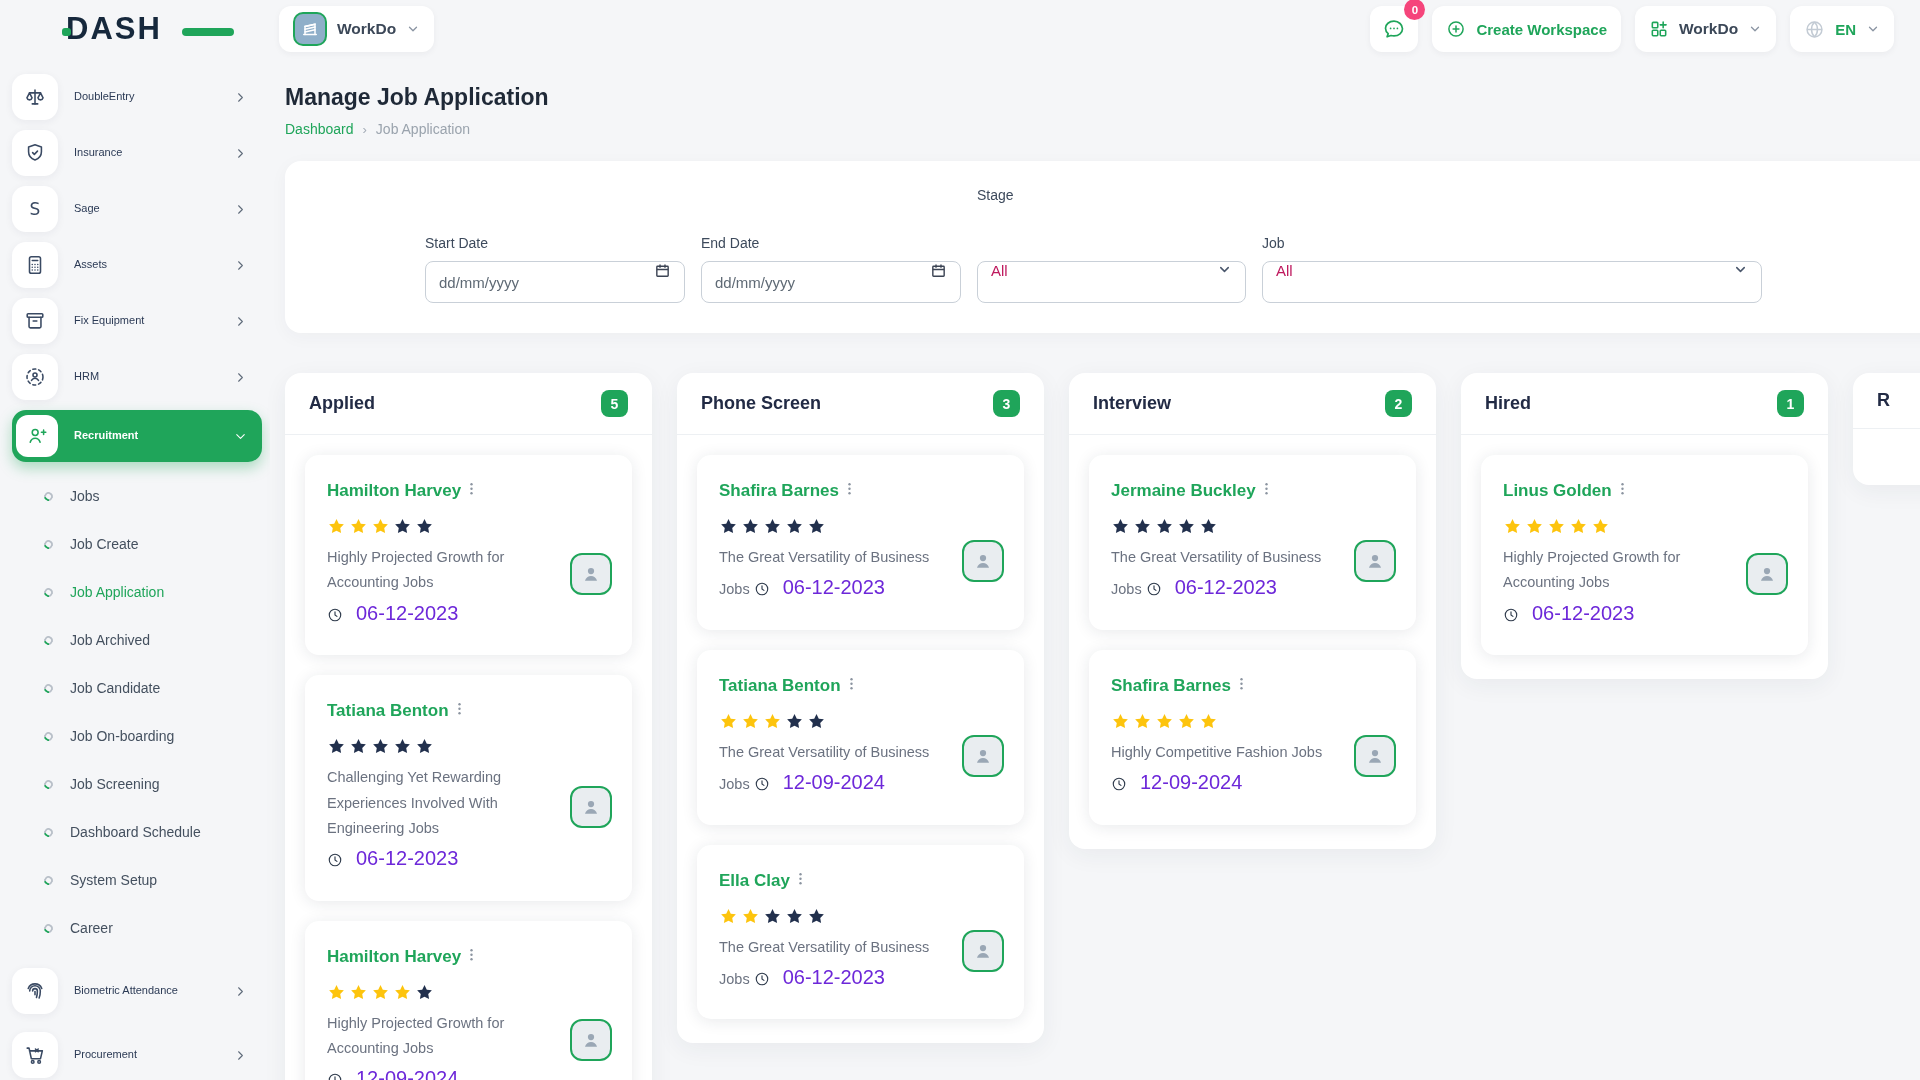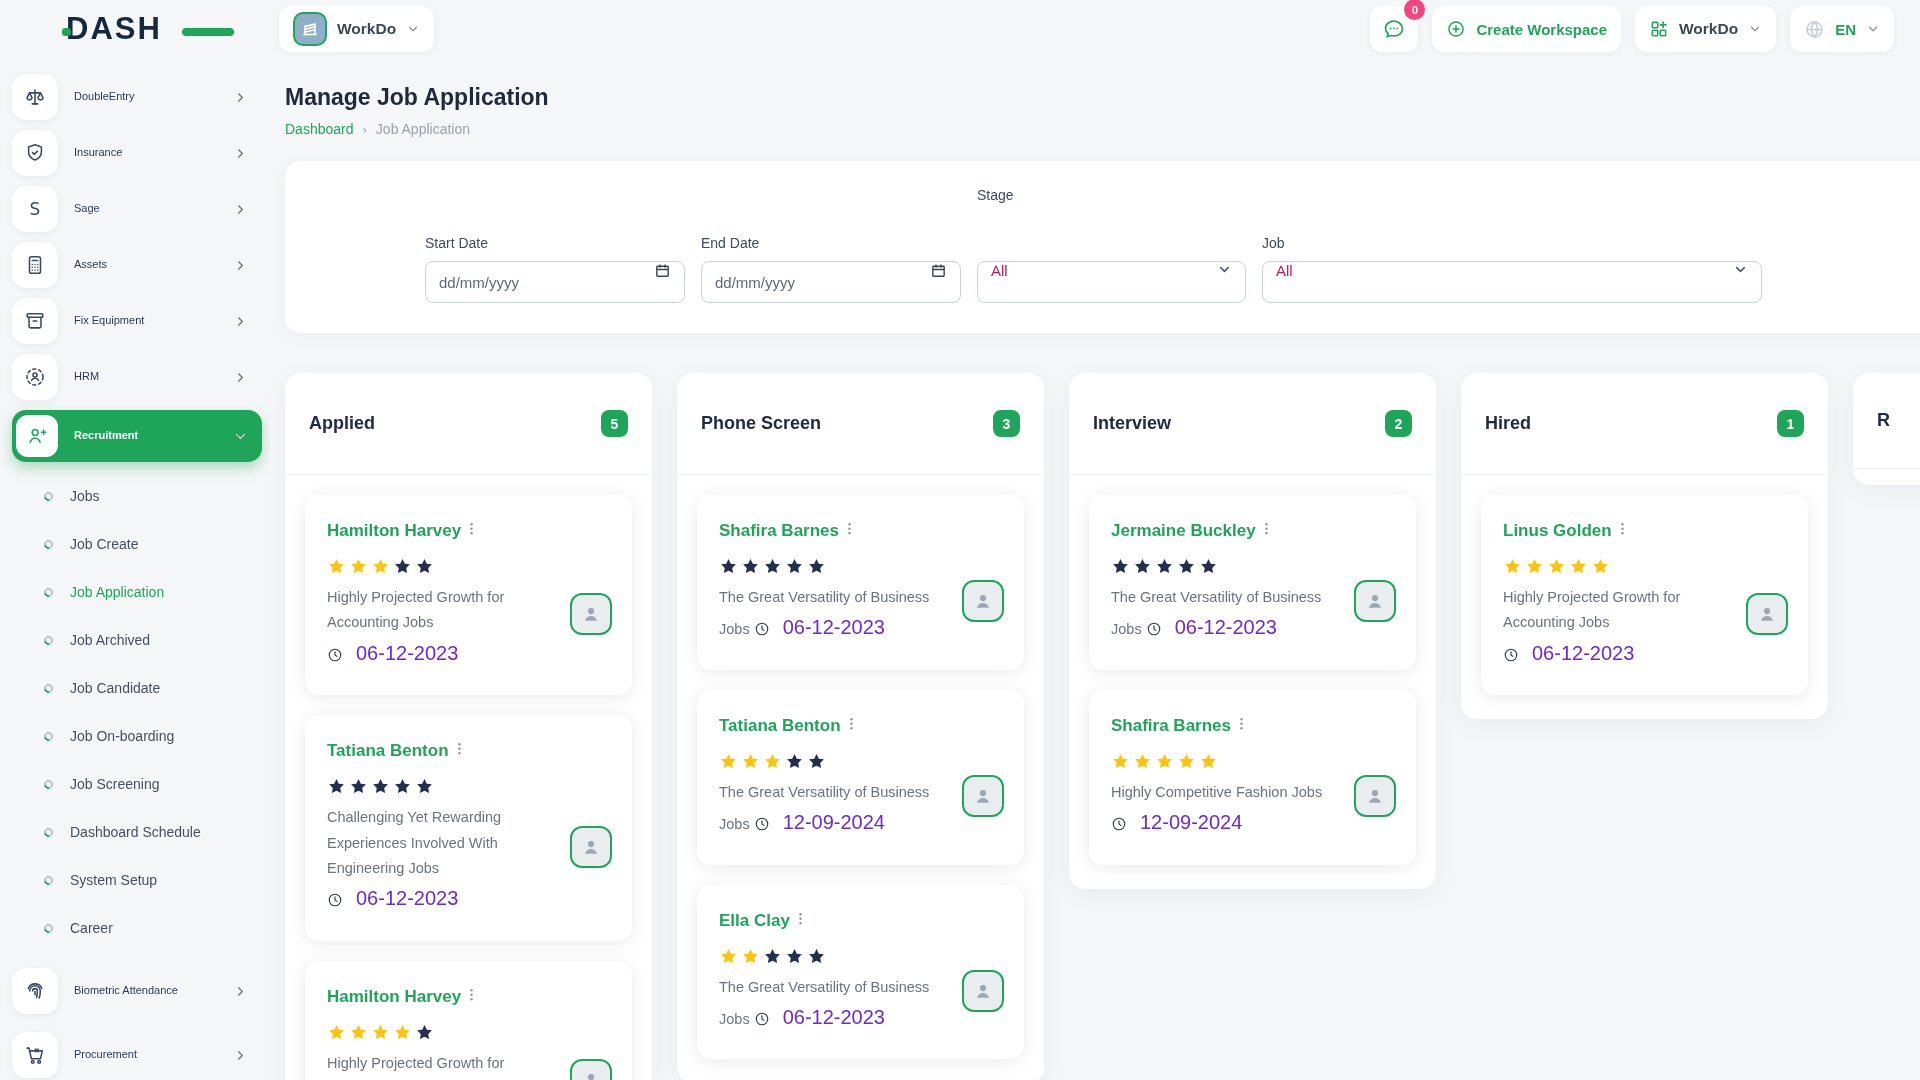--- a/index.html
+++ b/index.html
@@ -73,21 +73,21 @@
   .control input { border:none; outline:none; flex:1; font-size:15px; color:#495057; font-family:inherit; background:transparent; min-width:0; }
   .control input::placeholder { color:#5f6a75; }
   .cal-ic, .sel-chev { color:#3c4454; } .cal-ic svg { width:17px; height:17px; }
   .sel-chev { color:#49566b; margin-left:auto; } .sel-chev svg { width:15px; height:15px; }
   .sel-value { font-size:15px; color:#be185d; }
   .w260 { width:260px; } .w269 { width:269px;gap:48px; } .w500 { width:500px; }
 
   
   .board { display:flex; gap:25px; margin-top:40px; align-items:flex-start; }
   .kcol { width:367px; flex:0 0 367px; background:#fff; border-radius:16px; box-shadow:0 6px 24px rgba(40,50,70,.06); }
-  .kcol-head { display:flex; justify-content:space-between; align-items:center; padding:37px 24px; border-bottom:1px solid #edf0f3; }
+  .kcol-head { display:flex; justify-content:space-between; align-items:center; padding:17px 24px; border-bottom:1px solid #edf0f3; }
   .kcol-title { font-size:18px; font-weight:700; color:#222b45; }
   .kcol-count { min-width:27px; height:27px; border-radius:8px; background:var(--green); color:#fff; font-size:14px; font-weight:700; display:flex; align-items:center; justify-content:center; padding:0 6px; }
   .kcol-body { padding:20px; }
   .kcol.stub { height:112px; overflow:hidden; }
   .kcard { background:#fff; border-radius:14px; box-shadow:0 2px 16px rgba(30,40,60,.1); padding:26px 20px 24px 22px; margin-bottom:20px; cursor:grab; }
   .kcard:last-child { margin-bottom:4px; }
   .kcard-top { display:flex; align-items:flex-start; }
   .kname { color:var(--green); font-size:17px; font-weight:700; text-decoration:none; cursor:pointer; }
   .dots { color:#8b94a0; cursor:pointer; padding:0 2px; } .dots svg { width:17px; height:17px; }
   .kcard-mid { display:flex; align-items:center; margin-top:16px; }

